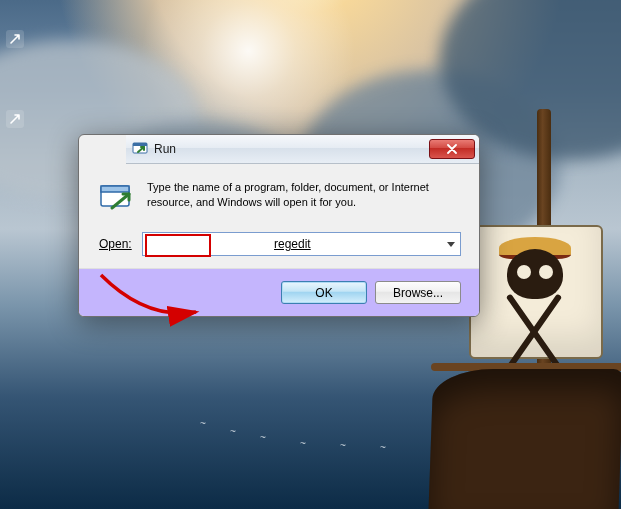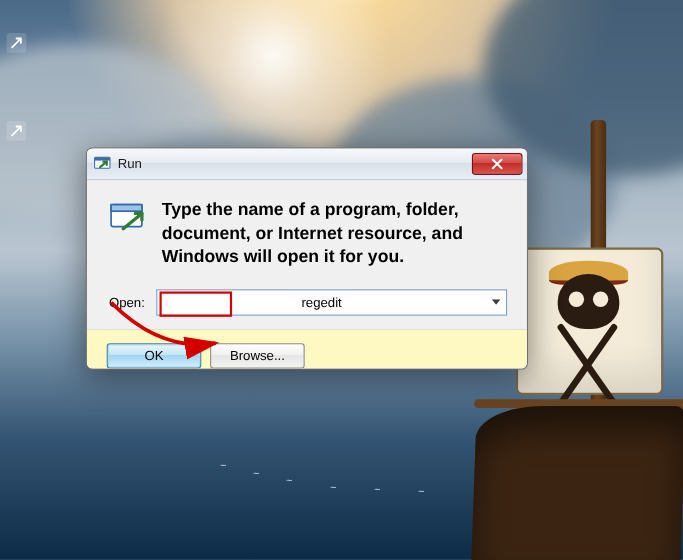--- a/index.html
+++ b/index.html
@@ -157,20 +157,21 @@
     box-shadow: 0 6px 30px rgba(0,0,0,0.45);
     overflow: hidden;
   }
   .titlebar {
     height: 28px;
     background: linear-gradient(180deg, #f6f8fb 0%, #e6ecf3 45%, #d7e0ea 46%, #e8eef5 100%);
     border-bottom: 1px solid #b6bfc9;
     display: flex;
     align-items: center;
     padding: 0 2px 0 6px;
+    margin-left: 47px;
   }
   .titlebar .tb-icon { margin-right:6px; }
   .titlebar .tb-title { color:#1a1a1a; font-size:12px; flex:1; }
   .tb-close {
     width: 44px;
     height: 18px;
     margin-right: 2px;
     border: 1px solid #7a1015;
     border-radius: 3px;
     background: linear-gradient(180deg, #e97b74 0%, #d24a43 45%, #c22c25 46%, #d9544d 100%);
@@ -186,31 +187,31 @@
   .desc-row {
     display:flex;
     align-items:flex-start;
     gap:14px;
     margin-bottom:18px;
   }
   .run-icon {
     width:34px;height:34px;flex:0 0 34px;
   }
   .desc-text {
-    font-size:16px;
+    font-size:11px;
     color:#000;
     line-height:1.35;
-    font-weight:bold;
   }
 
   .open-row {
     display:flex;
     align-items:center;
     gap:10px;
     margin-bottom:6px;
+    text-decoration:underline;
   }
   .open-label { font-size:12px; color:#000; }
   .combo {
     position:relative;
     flex:1;
     height:22px;
     border:1px solid #7a9ccf;
     background:#fff;
     display:flex;
     align-items:center;
@@ -235,25 +236,25 @@
   .anno-box {
     position:absolute;
     left:2px; top:1px;
     width:62px; height:19px;
     border:2px solid #d40000;
     pointer-events:none;
   }
 
   
   .dialog-footer {
-    background:#fef9c3;
+    background:#c4b5fd;
     border-top:1px solid #dfdfdf;
-    padding:12px 18px 0;
+    padding:12px 18px 12px;
     display:flex;
-    justify-content:flex-start;
+    justify-content:flex-end;
     gap:8px;
   }
   .win-btn {
     width:86px;
     height:23px;
     font:inherit;
     border:1px solid #8b8b8b;
     border-radius:3px;
     background: linear-gradient(180deg, #fdfdfd 0%, #f1f1f1 45%, #e5e5e5 46%, #f3f3f3 100%);
     cursor:pointer;

